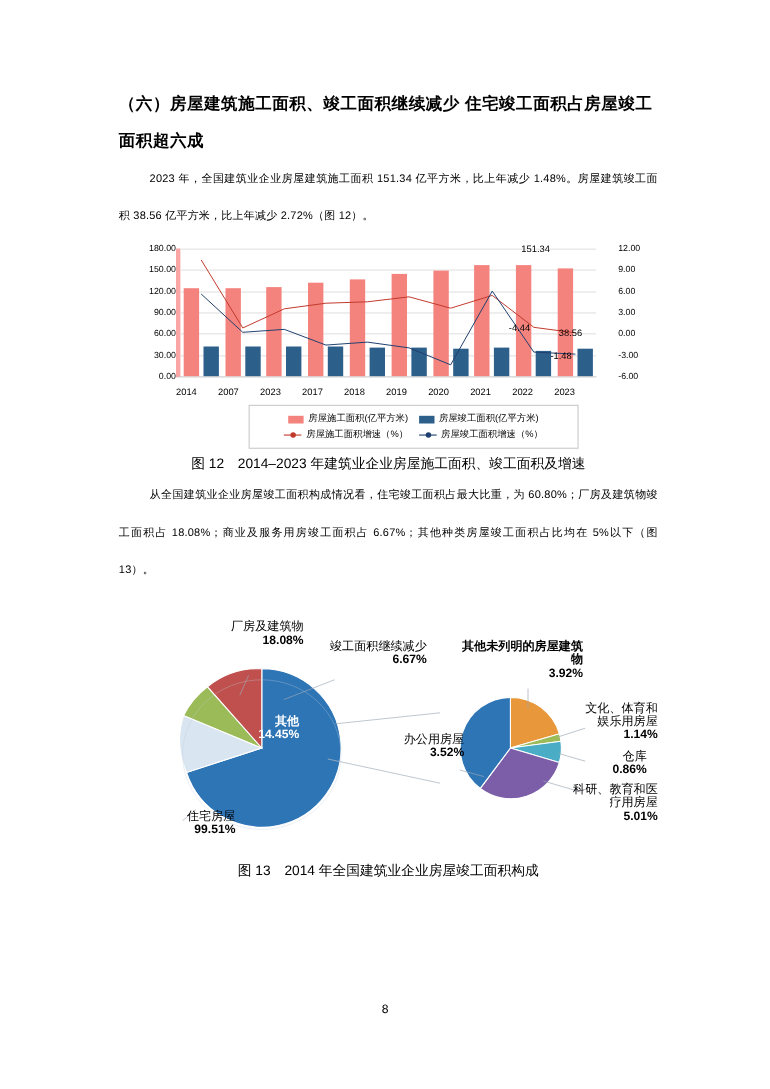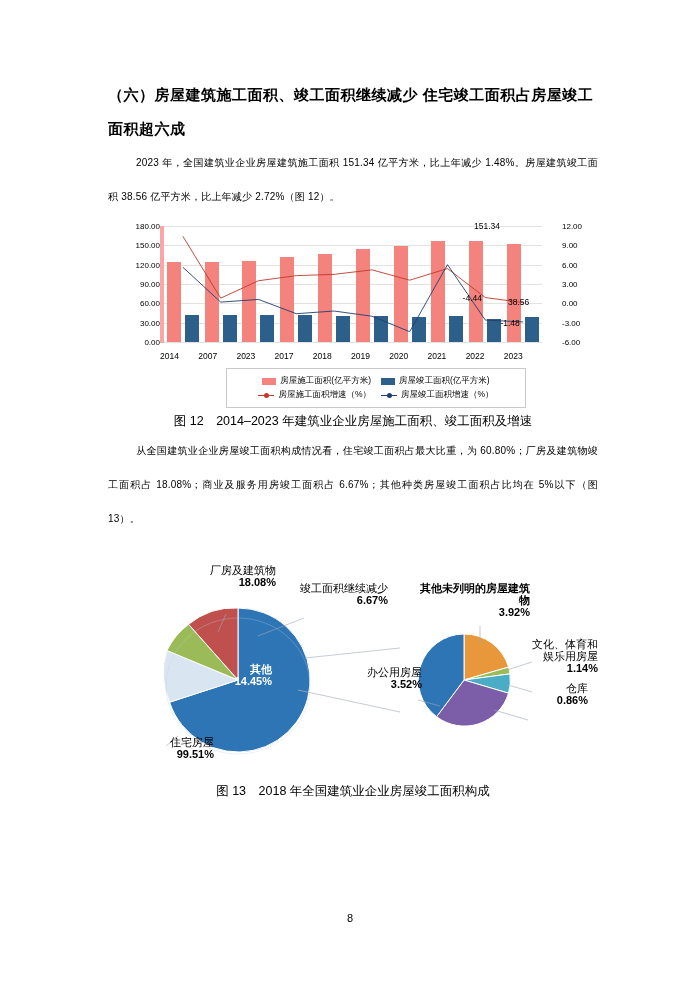--- a/index.html
+++ b/index.html
@@ -63,21 +63,21 @@
   }
 
   .figcap{
     font-size:12.5px;text-align:center;margin:8px 0 0 0;line-height:26px;
   }
 
   
   .chart2-wrap{position:relative;width:490px;height:230px;margin-top:4px;}
   .pielabel{position:absolute;font-size:11px;line-height:12px;text-align:right;}
   .pielabel b{font-weight:bold;}
-  .pielabel.white{color:#fff;margin-top:13px;}
+  .pielabel.white{color:#fff;}
 
   .pagenum{
     position:absolute;left:0;right:0;bottom:66px;text-align:center;font-size:11px;
   }
 </style>
 </head>
 <body>
 
 <div class="page">
   <div class="content">
@@ -277,24 +277,28 @@
       <div class="pielabel" style="left:418px;top:98px;width:72px;">
         <span>文化、体育和娱乐用房屋</span><br>
         <b>1.14%</b>
       </div>
 
       <div class="pielabel" style="left:420px;top:142px;width:60px;">
         <span>仓库</span><br>
         <b>0.86%</b>
       </div>
 
+      <div class="pielabel" style="left:412px;top:172px;width:78px;">
+        <span>科研、教育和医疗用房屋</span><br>
+        <b>5.01%</b>
+      </div>
 
       <div class="pielabel" style="left:238px;top:126px;width:76px;">
         <span>办公用房屋</span><br>
         <b>3.52%</b>
       </div>
     </div>
 
-    <p class="figcap">图 13　2018 年全国建筑业企业房屋竣工面积构成</p>
+    <p class="figcap">图 13　2014 年全国建筑业企业房屋竣工面积构成</p>
   </div>
 
   <div class="pagenum">8</div>
 </div>
 
 </body></html>

